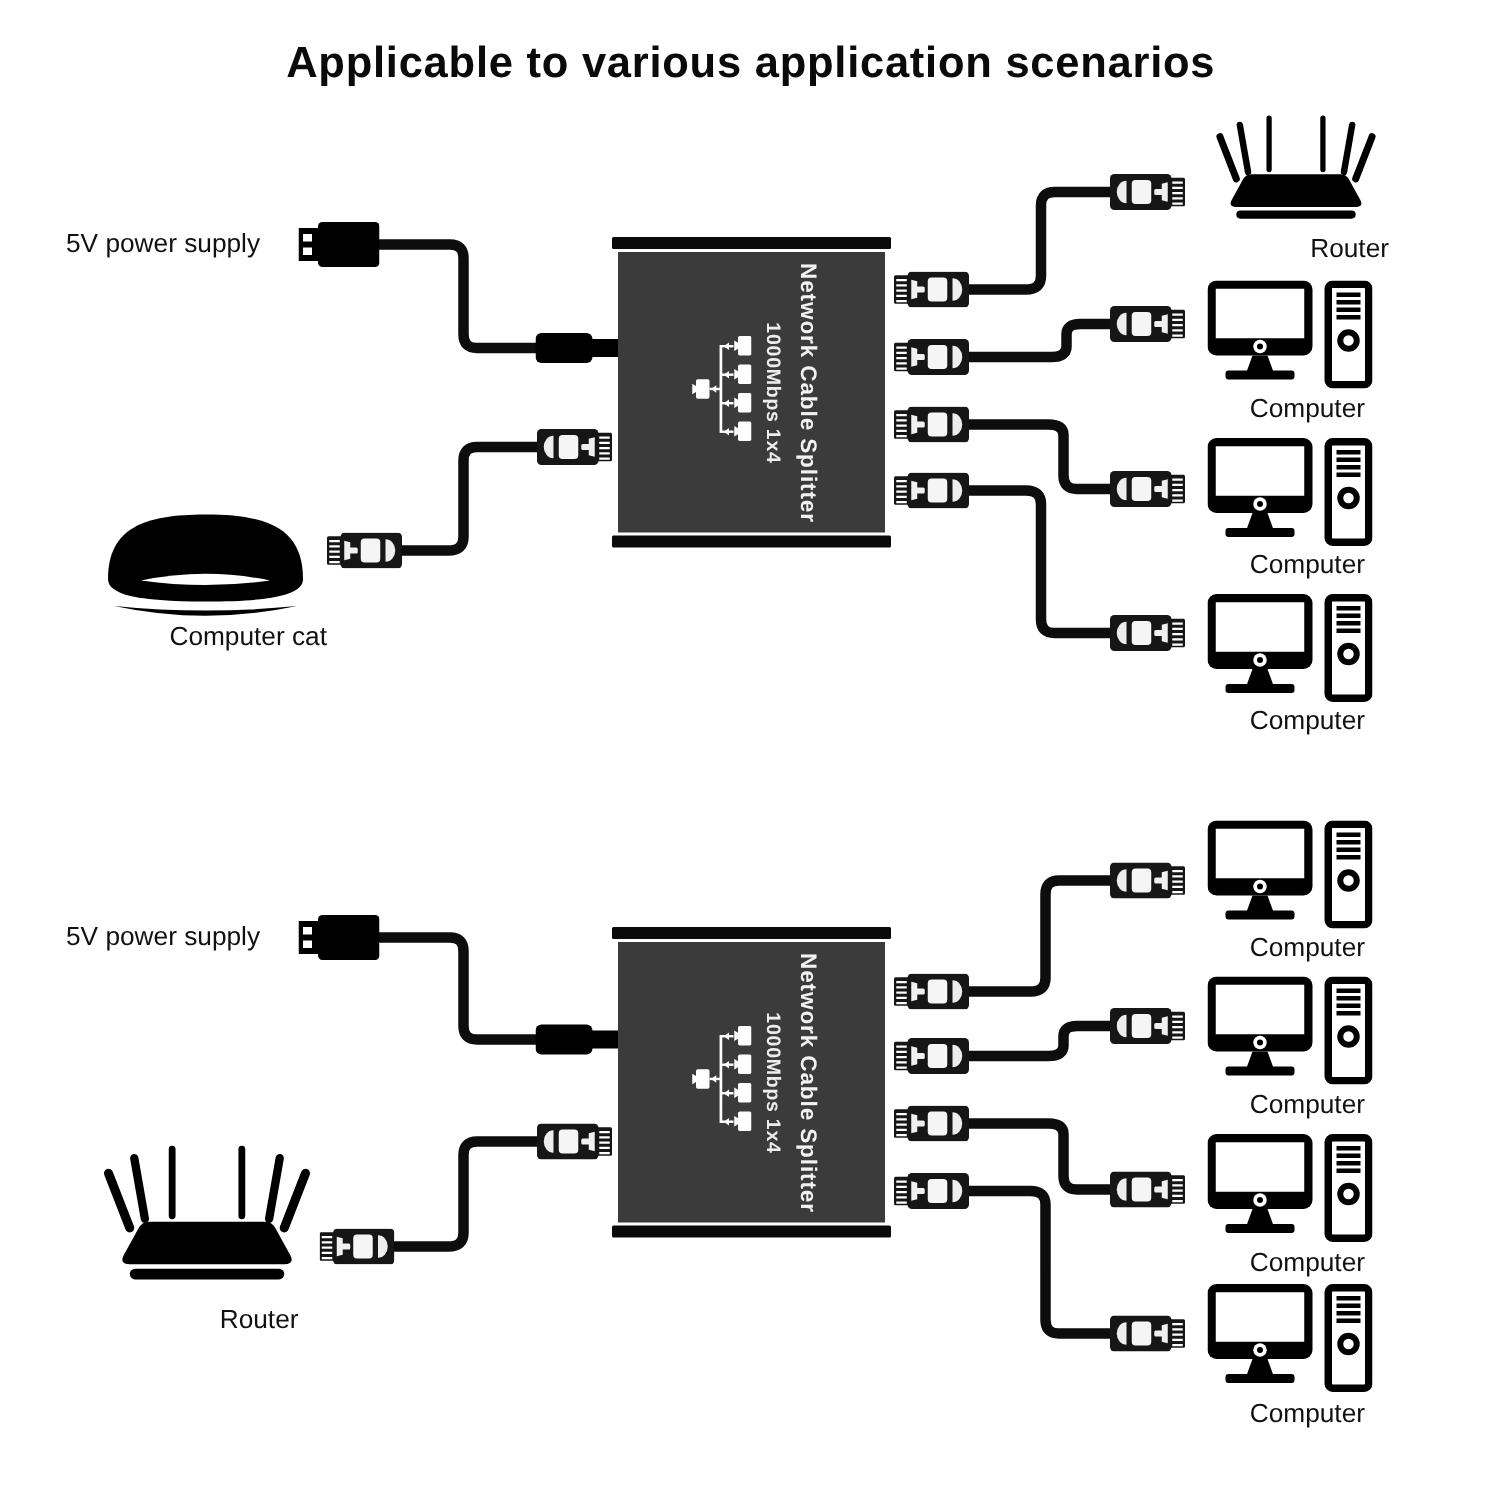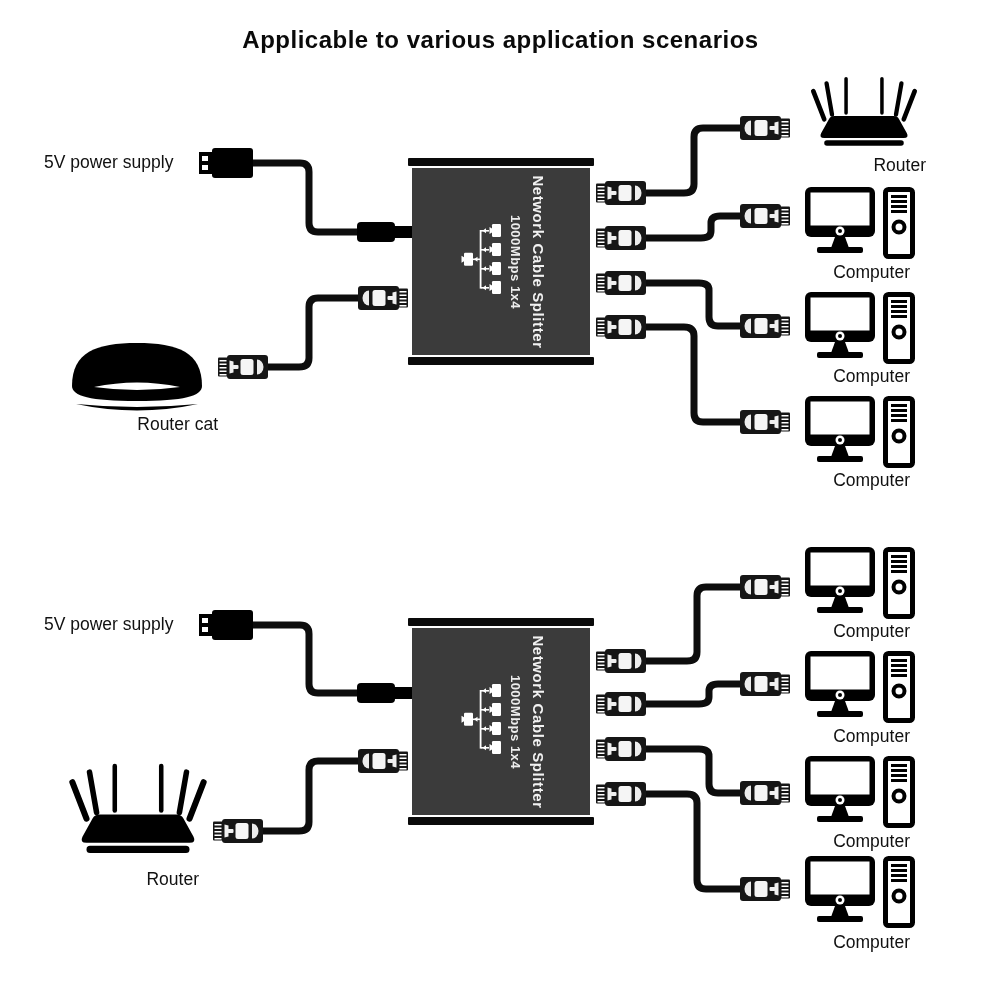--- a/index.html
+++ b/index.html
@@ -1,19 +1,19 @@
 <!DOCTYPE html>
 <html><head>
 <meta charset="utf-8">
 <style>
   html,body{margin:0;padding:0;background:#fff;}
   .stage{position:relative;width:1001px;height:1001px;background:#ffffff;overflow:hidden;
          font-family:"Liberation Sans", sans-serif;color:#111;}
   .title{position:absolute;left:0;top:26px;width:100%;text-align:center;
-         font-size:24px;font-weight:bold;color:#0a0a0a;letter-spacing:0.5px;}
+         font-size:29px;font-weight:bold;color:#0a0a0a;letter-spacing:0.5px;}
   .lbl{position:absolute;font-size:17.5px;color:#111;white-space:nowrap;text-align:right;}
   .lbl.center{}
   svg.layer{position:absolute;left:0;top:0;z-index:1;}
   .icon{position:absolute;z-index:2;}
   
   .splitter{position:absolute;z-index:2;}
   .sp-cap{position:absolute;left:0;width:100%;height:8px;background:#0a0a0a;border-radius:1px;}
   .sp-cap.top{top:0;} .sp-cap.bot{bottom:0;}
   .sp-body{position:absolute;left:4px;right:4px;top:10px;bottom:10px;background:#3b3b3b;}
   .sp-rot{position:absolute;left:50%;top:50%;width:187px;height:178px;
@@ -131,21 +131,21 @@
   <svg class="icon" style="left:199px;top:148px;" width="54" height="30">
       <use href="#sym-usb"></use>
     </svg>
   <svg class="icon" style="left:357px;top:221px;" width="55" height="22">
       <use href="#sym-micro"></use>
     </svg>
 
   <svg class="icon" style="left:66px;top:336px;" width="142" height="78">
       <use href="#sym-cat"></use>
     </svg>
-  <div class="lbl center" style="left:58px;top:414px;width:160px;">Router cat</div>
+  <div class="lbl center" style="left:58px;top:414px;width:160px;">Computer cat</div>
   <svg class="icon" style="left:218px;top:355px;" width="50" height="24">
       <use href="#sym-rj45" transform="translate(50,0) scale(-1,1)"></use>
     </svg>
   <svg class="icon" style="left:358px;top:286px;" width="50" height="24">
       <use href="#sym-rj45"></use>
     </svg>
 
   <div class="splitter" style="left:408px;top:158px;width:186px;height:207px;">
     <div class="sp-cap top"></div>
     <div class="sp-body">

